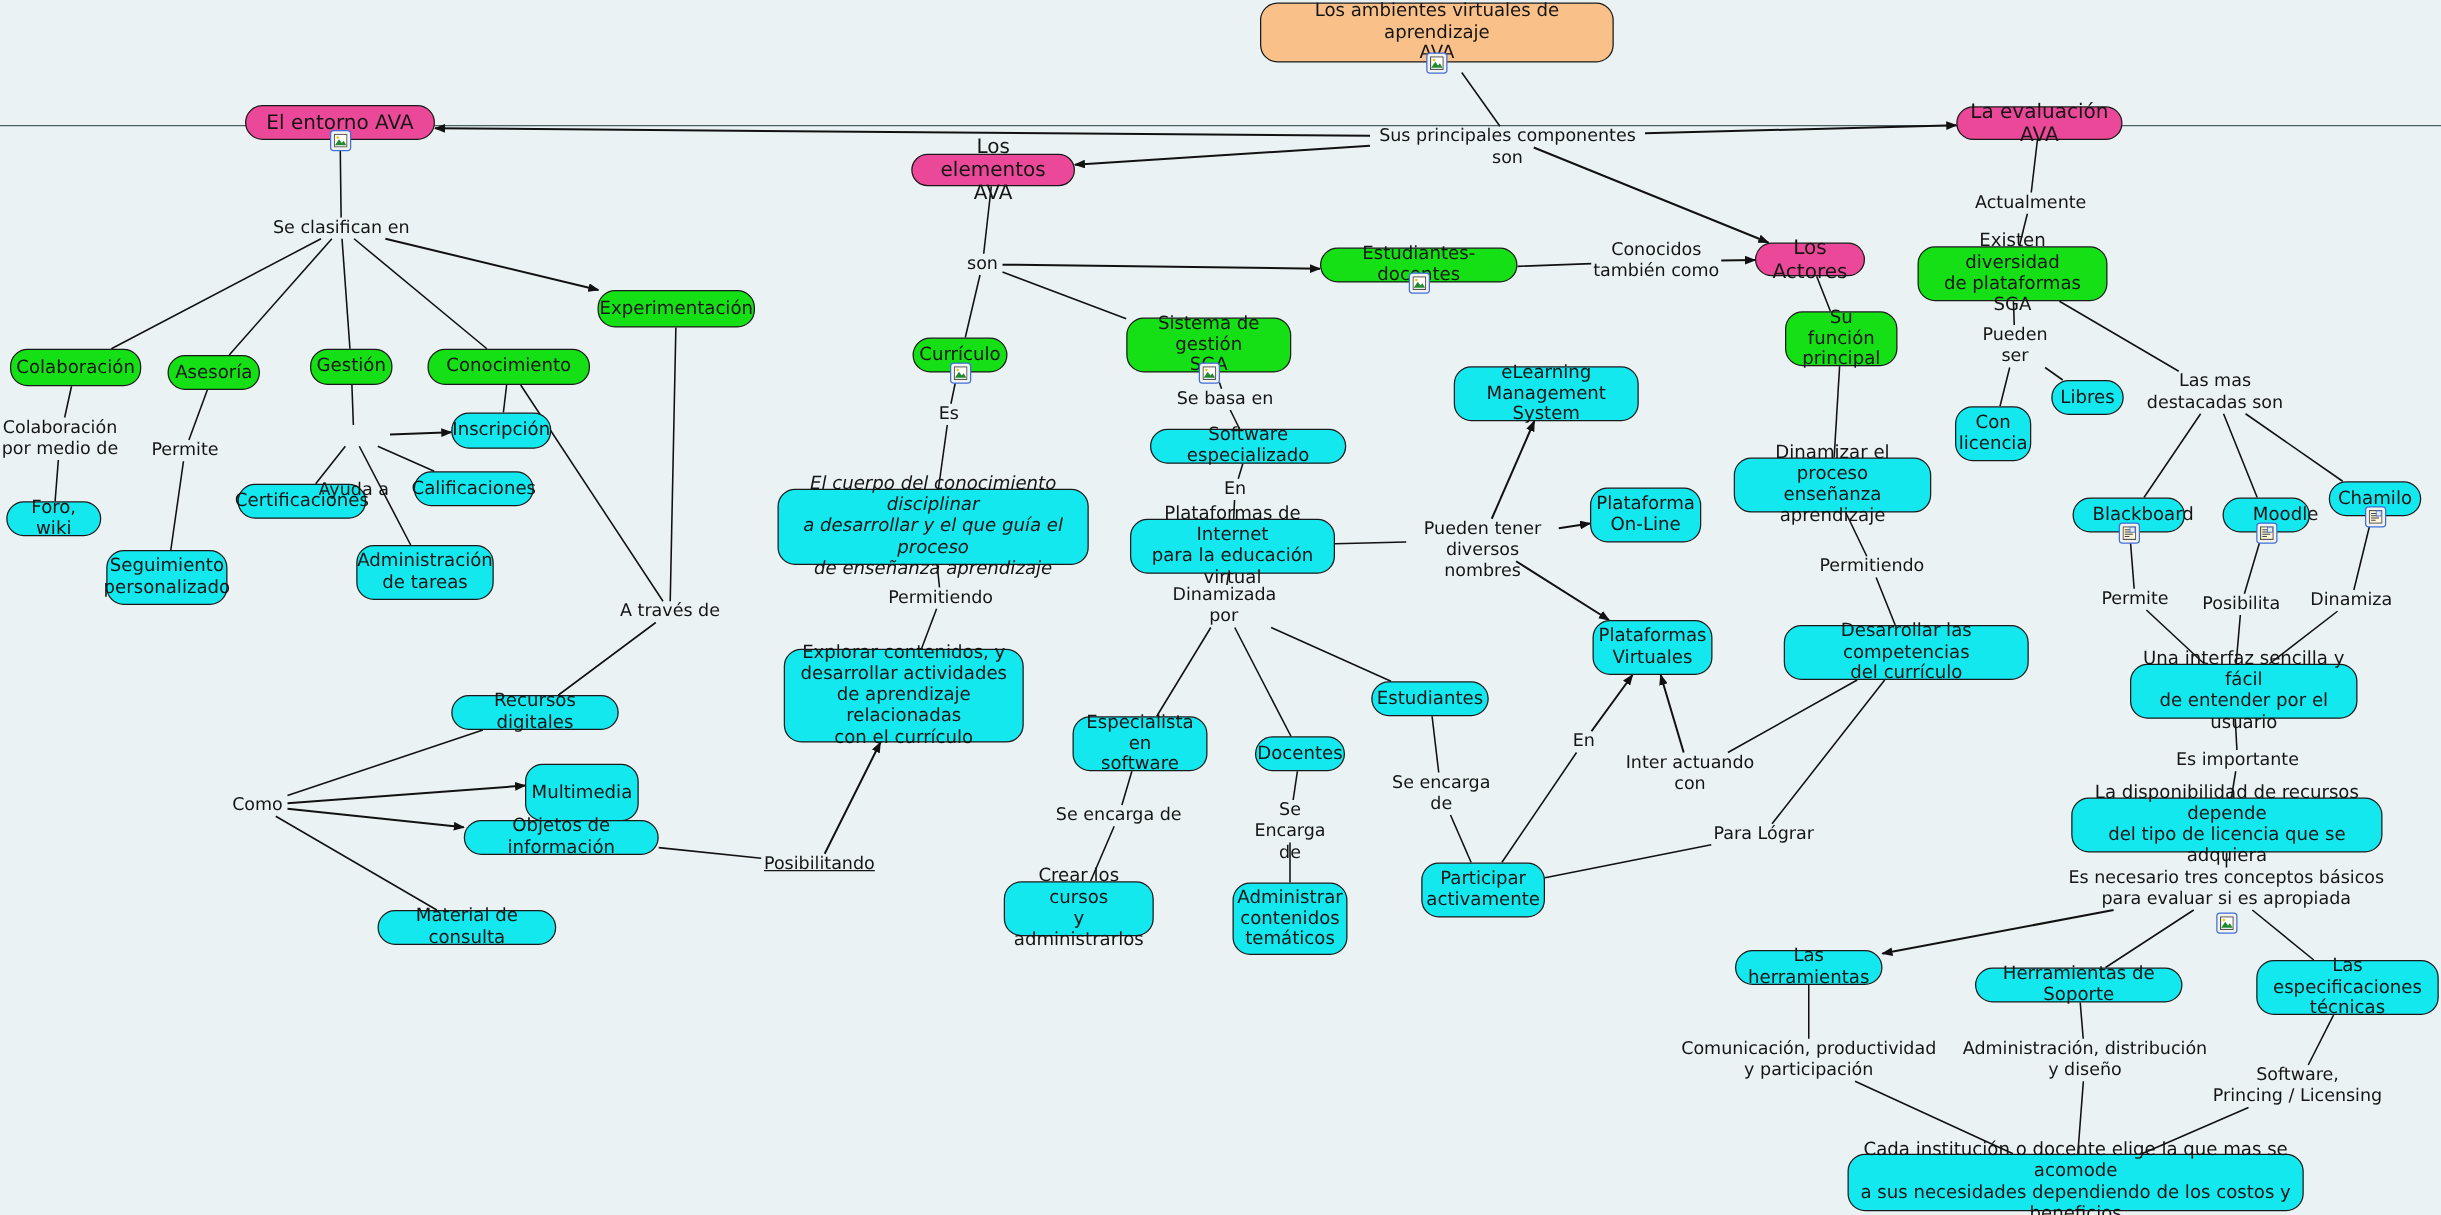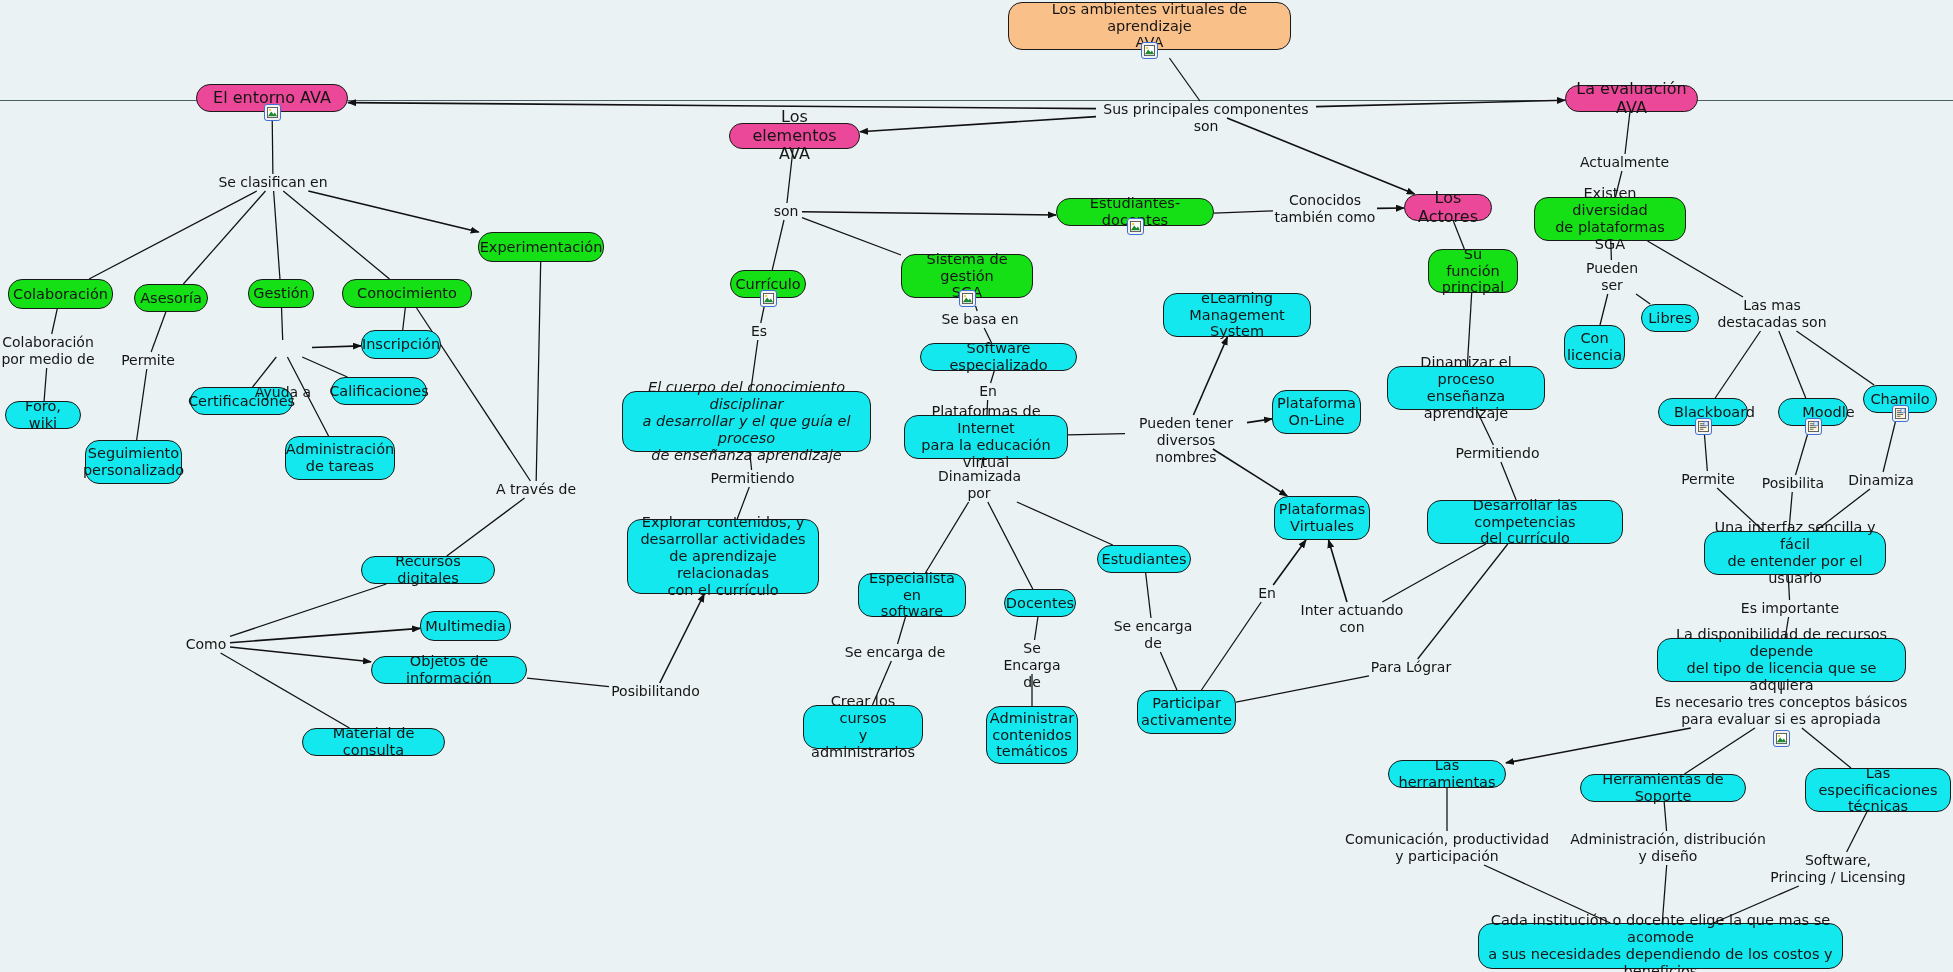--- a/index.html
+++ b/index.html
@@ -203,21 +203,21 @@
       <div class="node green" style="left: 478px; top: 232px; width: 126px; height: 30px;">Experimentación</div>
       <div class="node cyan" style="left: 5px; top: 401px; width: 76px; height: 28px;">Foro, wiki</div>
       <div class="node cyan" style="left: 85px; top: 440px; width: 97px; height: 44px;">Seguimiento
 personalizado</div>
       <div class="node cyan" style="left: 190px; top: 387px; width: 103px; height: 28px;">Certificaciones</div>
       <div class="node cyan" style="left: 361px; top: 330px; width: 80px; height: 29px;">Inscripción</div>
       <div class="node cyan" style="left: 331px; top: 377px; width: 96px; height: 28px;">Calificaciones</div>
       <div class="node cyan" style="left: 285px; top: 436px; width: 110px; height: 44px;">Administración
 de tareas</div>
       <div class="node cyan" style="left: 361px; top: 556px; width: 134px; height: 28px;">Recursos digitales</div>
-      <div class="node cyan" style="left: 420px; top: 611px; width: 91px; height: 30px;">Multimedia</div>
+      <div class="node cyan" style="left: 420px; top: 611px; width: 91px; height: 46px;">Multimedia</div>
       <div class="node cyan" style="left: 371px; top: 656px; width: 156px; height: 28px;">Objetos de información</div>
       <div class="node cyan" style="left: 302px; top: 728px; width: 143px; height: 28px;">Material de consulta</div>
       <div class="node green" style="left: 730px; top: 270px; width: 76px; height: 28px;">Currículo</div>
       <div class="res-icon" style="left: 759.5px; top: 290px;">
         <svg width="11" height="11" viewBox="0 0 12 12">
           <rect x="0.5" y="0.5" width="11" height="11" fill="#ffffff" stroke="#555"></rect>
           <circle cx="3.4" cy="3.3" r="1.1" fill="#f2c200"></circle>
           <polygon points="1,10 4.6,4.8 7,8 8.6,6 11,10" fill="#1f8a2e"></polygon>
         </svg>
       </div>
@@ -326,21 +326,21 @@
       <div class="link-label" style="left: 770px; top: 203px; width: 32px;">son</div>
       <div class="link-label" style="left: 1273px; top: 192px; width: 104px;">Conocidos
 también como</div>
       <div class="link-label" style="left: 1580px; top: 154px; width: 88px;">Actualmente</div>
       <div class="link-label" style="left: 0px; top: 334px; width: 96px;">Colaboración
 por medio de</div>
       <div class="link-label" style="left: 120px; top: 352px; width: 56px;">Permite</div>
       <div class="link-label" style="left: 254px; top: 340px; width: 58px; margin-top: 44px;">Ayuda a</div>
       <div class="link-label" style="left: 496px; top: 481px; width: 80px;">A través de</div>
       <div class="link-label" style="left: 182px; top: 636px; width: 48px;">Como</div>
-      <div class="link-label" style="left: 609px; top: 683px; width: 93px;">Posibilitando</div>
+      <div class="link-label" style="left: 609px; top: 683px; width: 93px; text-decoration: underline;">Posibilitando</div>
       <div class="link-label" style="left: 747px; top: 323px; width: 24px;">Es</div>
       <div class="link-label" style="left: 710px; top: 470px; width: 85px;">Permitiendo</div>
       <div class="link-label" style="left: 941px; top: 311px; width: 78px;">Se basa en</div>
       <div class="link-label" style="left: 976px; top: 383px; width: 24px;">En</div>
       <div class="link-label" style="left: 938px; top: 468px; width: 82px;">Dinamizada
 por</div>
       <div class="link-label" style="left: 843px; top: 644px; width: 104px;">Se encarga de</div>
       <div class="link-label" style="left: 993px; top: 640px; width: 78px;">Se Encarga
 de</div>
       <div class="link-label" style="left: 1125px; top: 415px; width: 122px;">Pueden tener

